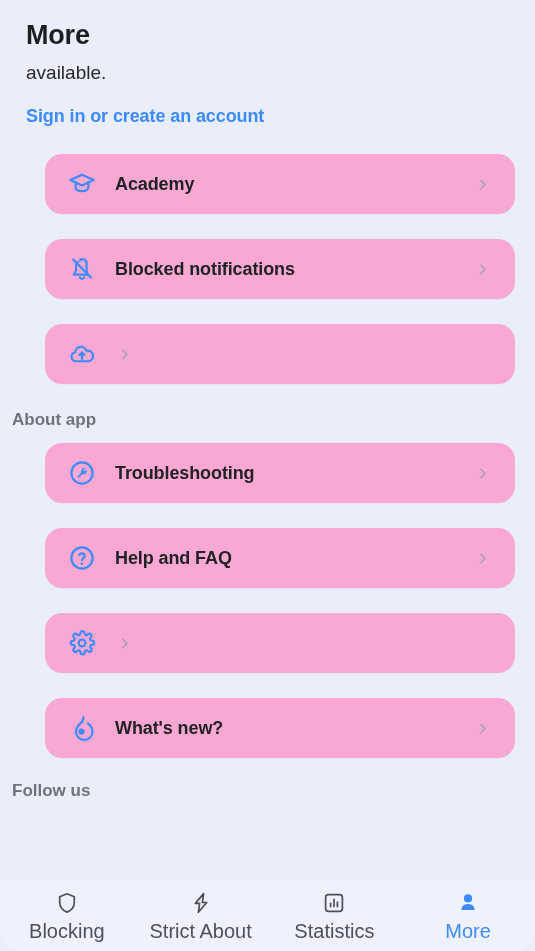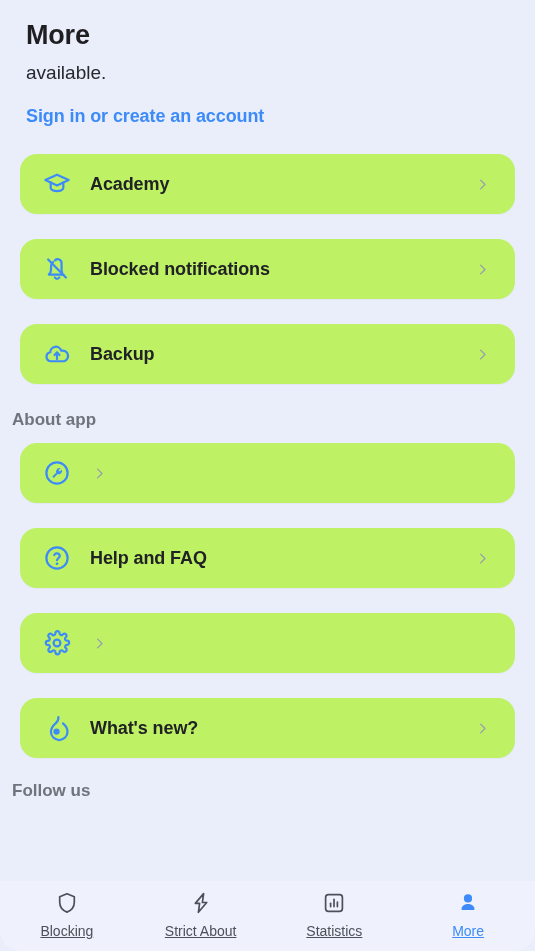--- a/index.html
+++ b/index.html
@@ -74,28 +74,29 @@
     font-size: 17px;
     font-weight: bold;
     color: #6f737c;
     padding: 0 6px;
     margin: 20px 0 12px 6px;
     line-height: 22px;
   }
 
   .card {
     height: 60px;
-    background: #bef264;
+    background: #f9a8d4;
     border-radius: 17px;
     display: flex;
     align-items: center;
     padding: 0 18px 0 20px;
     margin-bottom: 25px;
     cursor: pointer;
     box-shadow: 0 1px 1px rgba(30, 50, 110, 0.035);
+    margin-left: 25px;
   }
 
   .card .icon-wrap {
     width: 34px;
     min-width: 34px;
     height: 34px;
     display: flex;
     align-items: center;
     justify-content: center;
     margin-right: 16px;
@@ -157,24 +158,23 @@
   }
 
   .nav-icon {
     height: 26px;
     display: flex;
     align-items: center;
     justify-content: center;
   }
 
   .nav-label {
-    font-size: 14px;
+    font-size: 20px;
     color: #4b5059;
     line-height: 16px;
-    text-decoration: underline;
   }
 
   .nav-item.active .nav-label {
     color: #3d8bf8;
   }
 </style>
 </head>
 <body>
 
 <div class="screen">
@@ -222,41 +222,41 @@
       </div>
 
       <div class="card">
         <span class="icon-wrap">
           <svg width="28" height="28" viewBox="0 0 24 24" fill="none" stroke="#3d8bf8" stroke-width="1.9" stroke-linecap="round" stroke-linejoin="round">
             <path d="M6.4 18.2 A3.9 3.9 0 0 1 6.2 10.5 A4.8 4.8 0 0 1 15.6 9.2 A3.6 3.6 0 0 1 18 18.2 Z"></path>
             <line x1="12" y1="16.4" x2="12" y2="10.8"></line>
             <polyline points="9.9 12.9 12 10.7 14.1 12.9"></polyline>
           </svg>
         </span>
-        <span class="label">Backup</span>
         <span class="chevron">
           <svg width="15" height="15" viewBox="0 0 24 24" fill="none" stroke="#9aa0ab" stroke-width="2.2" stroke-linecap="round" stroke-linejoin="round">
             <polyline points="9 5 16 12 9 19"></polyline>
           </svg>
         </span>
       </div>
 
     </div>
 
     <div class="group-label">About app</div>
 
     <div class="card-group" style="margin-top:0">
 
       <div class="card">
         <span class="icon-wrap">
           <svg width="28" height="28" viewBox="0 0 24 24" fill="none" stroke="#3d8bf8" stroke-width="1.9" stroke-linecap="round" stroke-linejoin="round">
             <circle cx="12" cy="12" r="9.1"></circle>
             <path d="M15.2 8.1 a2.9 2.9 0 0 0 -3.9 3.6 L8 15 l1.2 1.2 3.3-3.3 a2.9 2.9 0 0 0 3.6-3.9 l-1.7 1.7 -1.3-1.3 Z" fill="#3d8bf8" stroke="none"></path>
           </svg>
         </span>
+        <span class="label">Troubleshooting</span>
         <span class="chevron">
           <svg width="15" height="15" viewBox="0 0 24 24" fill="none" stroke="#9aa0ab" stroke-width="2.2" stroke-linecap="round" stroke-linejoin="round">
             <polyline points="9 5 16 12 9 19"></polyline>
           </svg>
         </span>
       </div>
 
       <div class="card">
         <span class="icon-wrap">
           <svg width="28" height="28" viewBox="0 0 24 24" fill="none" stroke="#3d8bf8" stroke-width="1.9" stroke-linecap="round" stroke-linejoin="round">

